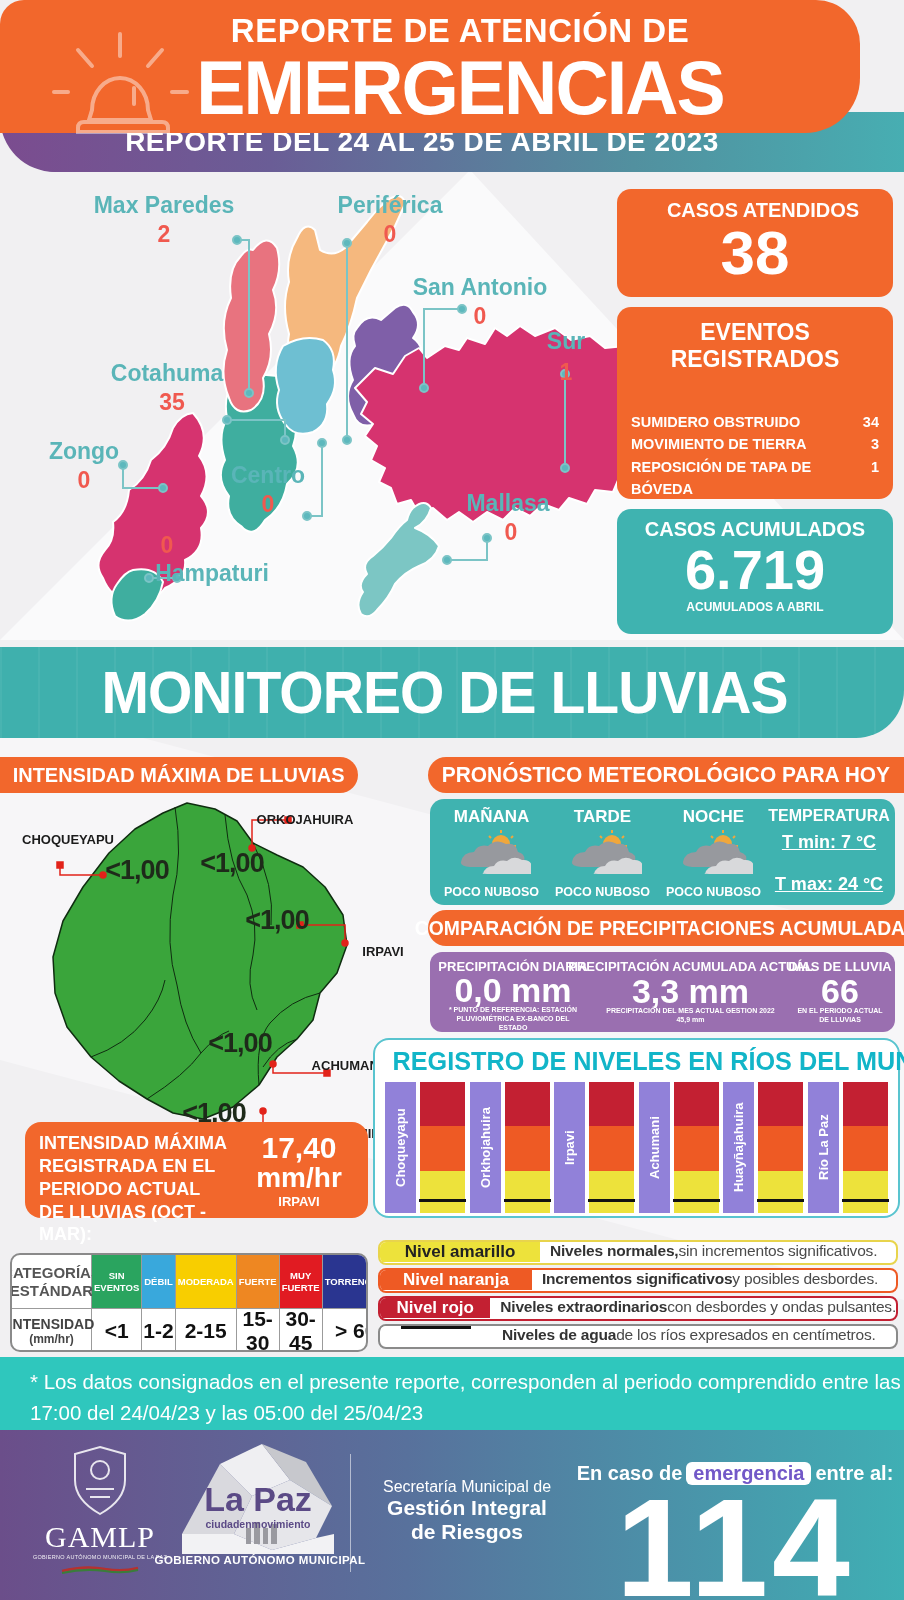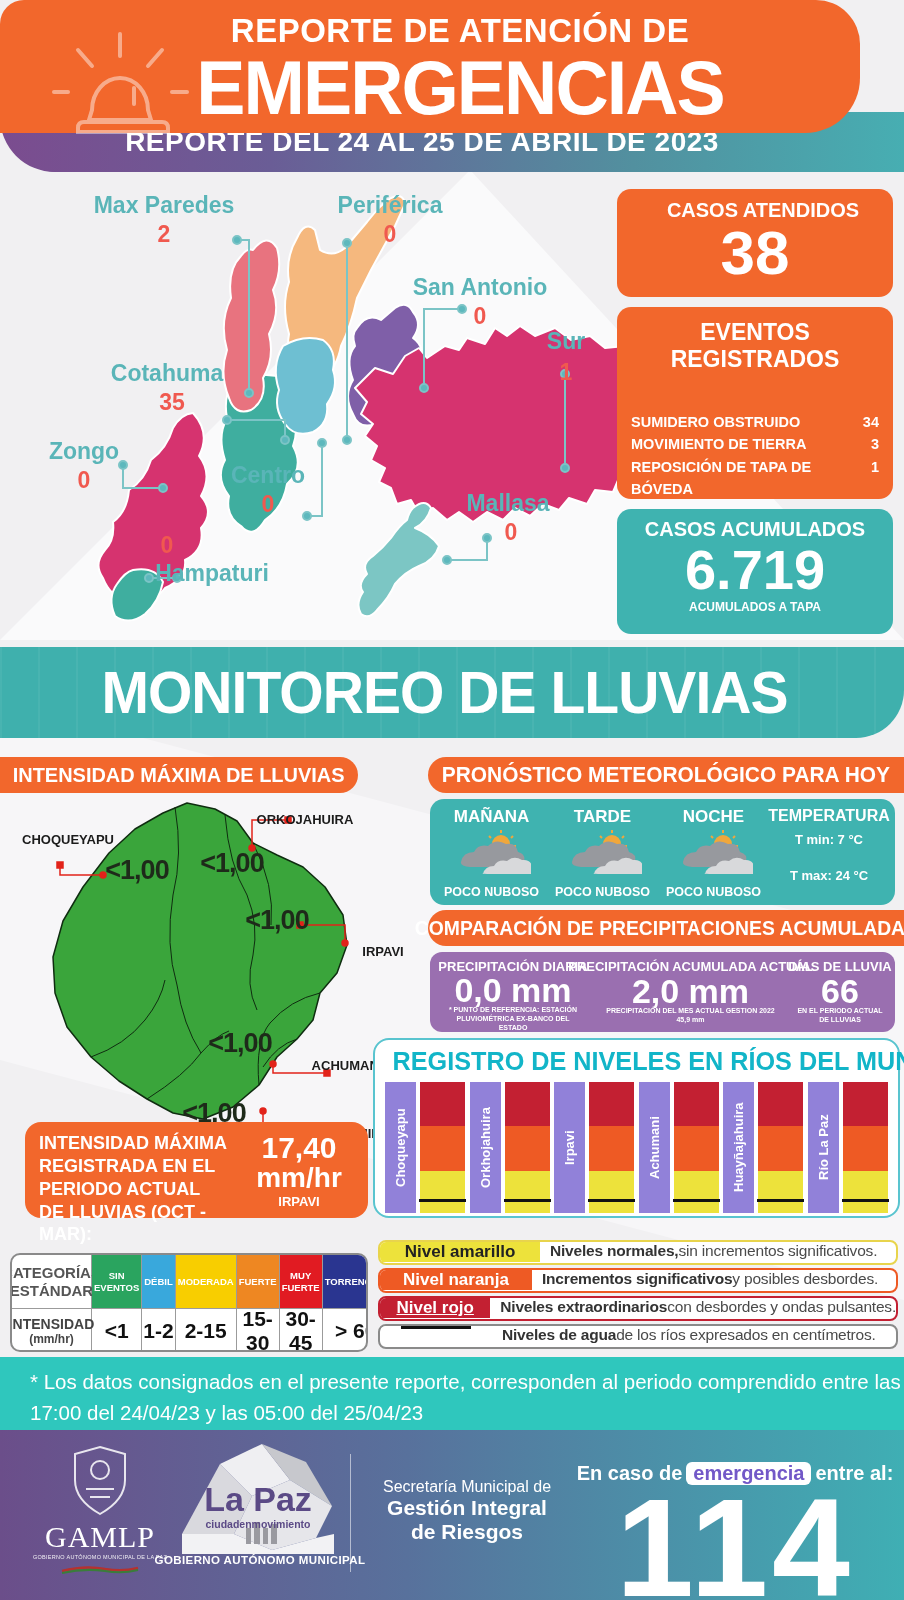--- a/index.html
+++ b/index.html
@@ -43,21 +43,21 @@
   .blabel{position:absolute;transform:translateX(-50%);color:#1b1b1b;font-weight:bold;font-size:13px;white-space:nowrap;}
   .bvalue{position:absolute;transform:translateX(-50%);color:#1e2a1a;font-weight:bold;font-size:27px;letter-spacing:-1px;white-space:nowrap;}
 
   
   .wx{position:absolute;left:430px;top:799px;width:465px;height:106px;background:#3fb3b0;border-radius:14px;display:flex;padding:8px 6px 6px 6px;color:#fff;}
   .wx-col{width:115px;display:flex;flex-direction:column;align-items:center;justify-content:space-between;}
   .wx-col h4{font-size:17px;font-weight:bold;}
   .wx-cond{font-size:12.5px;font-weight:bold;}
   .wx-temp{width:120px;display:flex;flex-direction:column;align-items:center;}
   .wx-temp h4{font-size:16px;font-weight:bold;margin-bottom:8px;}
-  .wx-temp div{font-size:13px;font-weight:bold;line-height:1.1;}
+  .wx-temp div{font-size:18px;font-weight:bold;line-height:1.1;text-decoration:underline;}
   .wx-temp .tmax{margin-top:22px;}
 
   
   .pp-hdr{position:absolute;left:428px;top:910px;width:476px;height:36px;background:#f2672c;border-radius:20px 0 0 20px;color:#fff;display:flex;align-items:center;justify-content:center;font-weight:bold;font-size:21px;}
   .pp-hdr span{transform:scaleX(0.92);white-space:nowrap;}
   .pp{position:absolute;left:430px;top:952px;width:465px;height:80px;background:#9a6fb0;border-radius:12px;color:#fff;display:flex;padding:7px 8px;}
   .pp-col{display:flex;flex-direction:column;align-items:center;justify-content:space-between;text-align:center;}
   .pp-col h4{font-size:13px;font-weight:bold;white-space:nowrap;}
   .pp-val{font-size:34px;font-weight:800;line-height:0.95;}
   .pp-note{font-size:7px;font-weight:bold;line-height:1.25;}
@@ -94,21 +94,21 @@
   .cat-i2{font-size:12px;font-weight:bold;color:#444;}
   .c0{background:#2aa45f;} .c1{background:#39a8dc;} .c2{background:#f8ce00;} .c3{background:#ee8722;} .c4{background:#e11b22;} .c5{background:#2a3590;}
 
   
   .leg-row{position:absolute;left:378px;width:520px;height:25px;border-radius:8px;background:#fff;display:flex;align-items:flex-start;overflow:hidden;}
   .leg-chip{display:flex;align-items:center;justify-content:center;font-weight:bold;font-size:17px;}
   .leg-text{flex:1;display:flex;align-items:center;padding-left:10px;font-size:15.5px;color:#4a4a4a;letter-spacing:-0.2px;white-space:nowrap;}
   .leg-bold{font-weight:bold;color:#333;}
   .lr-y{border:2px solid #e8d44c;} .lr-y .leg-chip{width:160px;background:#ede23b;color:#222;}
   .lr-o{border:2px solid #ee5a24;} .lr-o .leg-chip{width:152px;background:#ee5a24;color:#fff;}
-  .lr-r{border:2px solid #c32032;} .lr-r .leg-chip{width:118px;background:#c32032;color:#fff;text-decoration:underline;}
+  .lr-r{border:2px solid #c32032;} .lr-r .leg-chip{width:118px;background:#c32032;color:#fff;}
   .lr-l{border:2px solid #8a8a8a;} .lr-l .leg-chip{width:112px;background:#fff;}
   .leg-line{width:70px;height:2.5px;background:#111;}
 
   
   .footnote{position:absolute;left:0;top:1357px;width:904px;height:73px;background:#2fc7bd;color:#fff;font-size:20.5px;line-height:1.5;padding:10px 0 0 30px;}
 
   
   .footer{position:absolute;left:0;top:1430px;width:904px;height:170px;background:linear-gradient(90deg,#6b4e8a 0%,#58719c 45%,#3fafb4 100%);}
   .gamlp{position:absolute;left:30px;top:14px;width:140px;text-align:center;color:#fff;}
   .gamlp-name{font-family:"Liberation Serif",serif;font-size:30px;letter-spacing:1px;margin-top:-2px;}
@@ -231,21 +231,21 @@
       <div class="ev-row">
         <span>REPOSICIÓN DE TAPA DE BÓVEDA</span>
         <span>1</span>
       </div>
     </div>
   </div>
 
   <div class="card card-teal" style="top:509px;height:125px;">
     <h3 style="font-size:20px;margin-top:9px;">CASOS ACUMULADOS</h3>
     <div class="bignum" style="font-size:56px;line-height:1.05;">6.719</div>
-    <div class="bignum" style="font-size:12px;">ACUMULADOS A TAPA</div>
+    <div class="bignum" style="font-size:12px;">ACUMULADOS A ABRIL</div>
   </div>
 
   <div class="banner">
     <span>MONITOREO DE LLUVIAS</span>
   </div>
 
   <div class="sec-hdr sec-hdr-left">
     <span>INTENSIDAD MÁXIMA  DE LLUVIAS</span>
   </div>
   <div class="sec-hdr sec-hdr-right">
@@ -353,21 +353,21 @@
       <h4>PRECIPITACIÓN DIARIA</h4>
       <div class="pp-val">0,0 mm</div>
       <div class="pp-note">
         <div>* PUNTO DE REFERENCIA: ESTACIÓN</div>
         <div>PLUVIOMÉTRICA EX-BANCO DEL</div>
         <div>ESTADO</div>
       </div>
     </div>
     <div class="pp-col" style="width:205px;">
       <h4>PRECIPITACIÓN ACUMULADA ACTUAL</h4>
-      <div class="pp-val">2,0 mm</div>
+      <div class="pp-val">3,3 mm</div>
       <div class="pp-note">
         <div>PRECIPITACIÓN DEL MES ACTUAL  GESTION 2022</div>
         <div>45,9 mm</div>
       </div>
     </div>
     <div class="pp-col" style="width:94px;">
       <h4>DÍAS DE LLUVIA</h4>
       <div class="pp-val">66</div>
       <div class="pp-note">
         <div>EN EL PERIODO ACTUAL</div>

